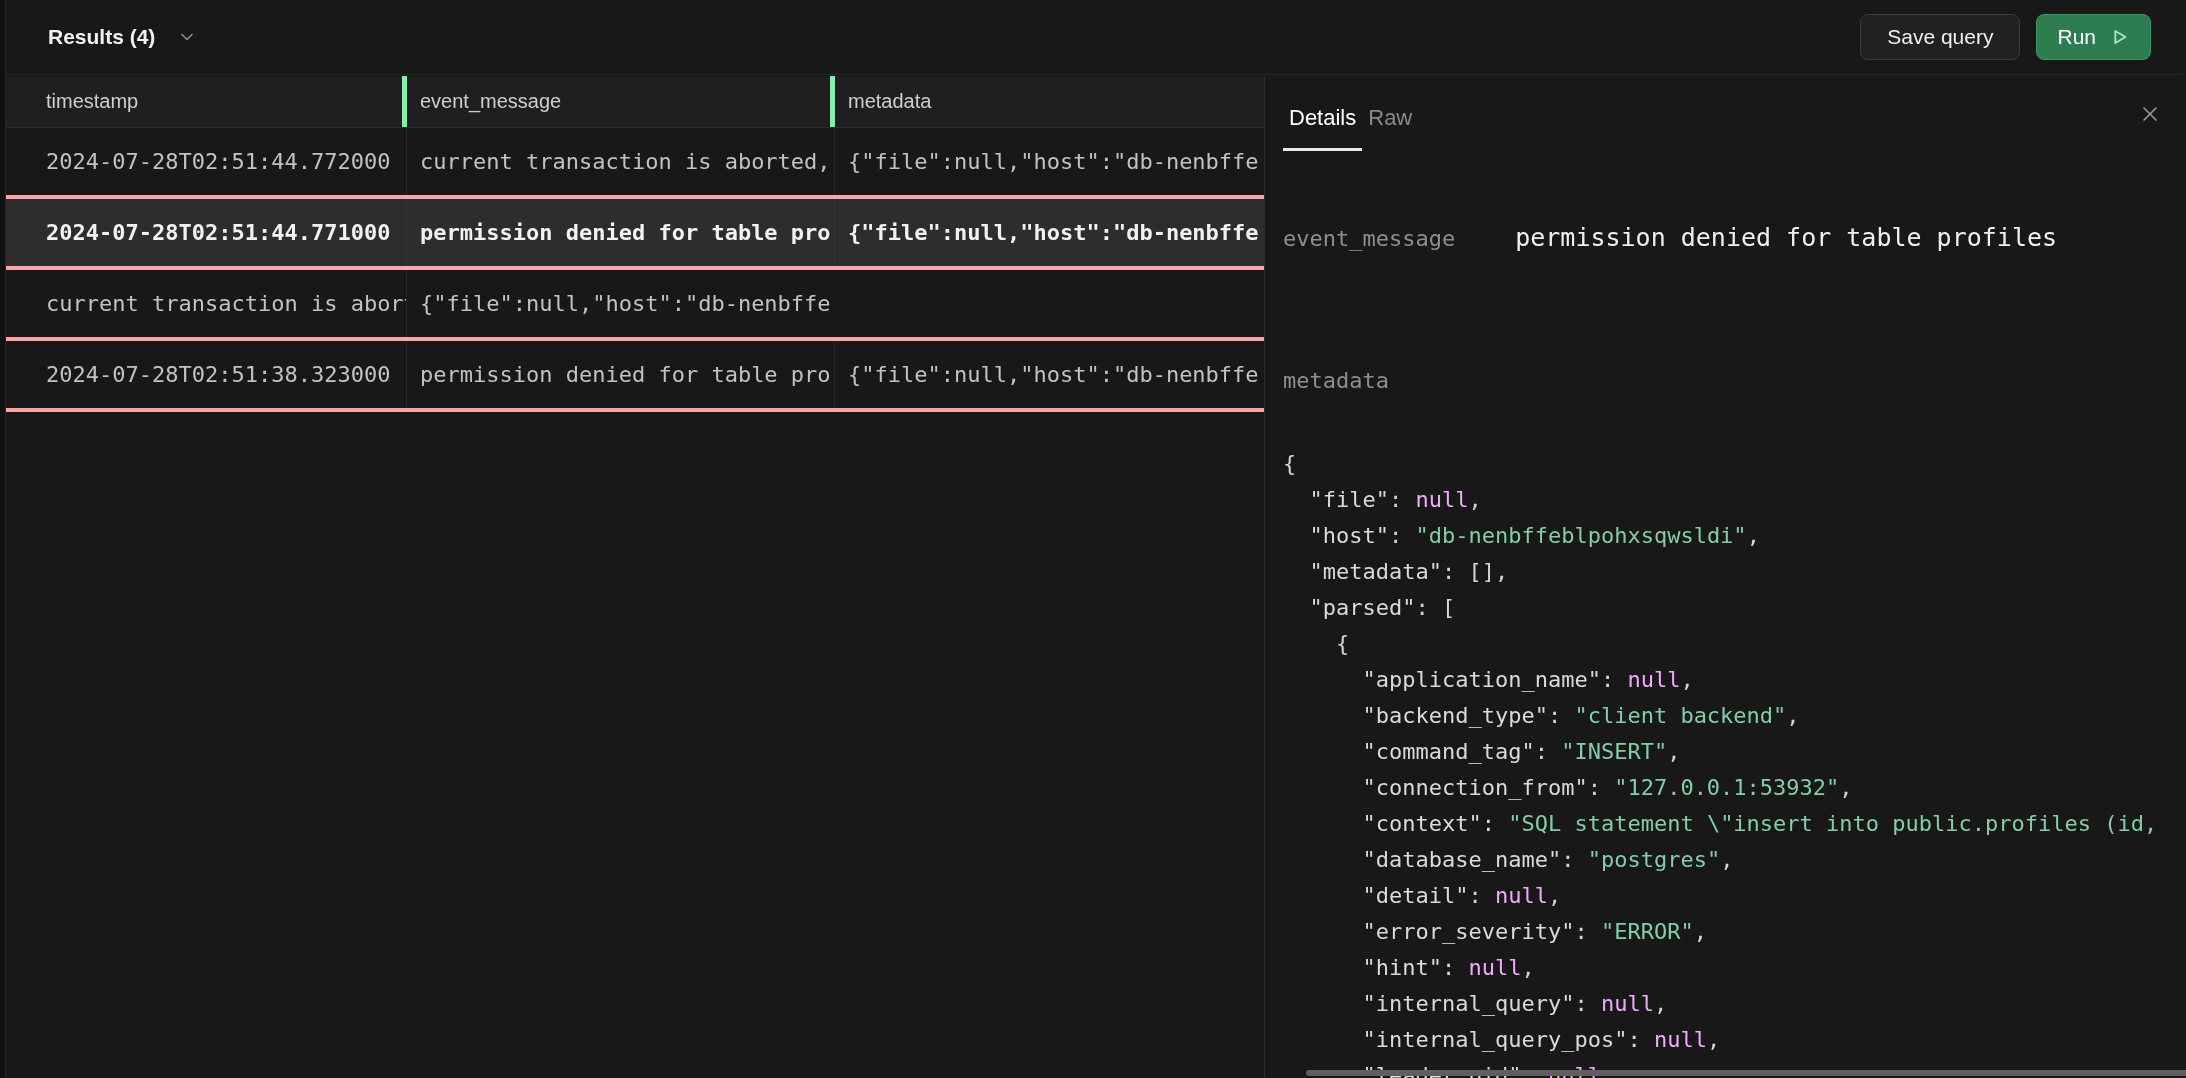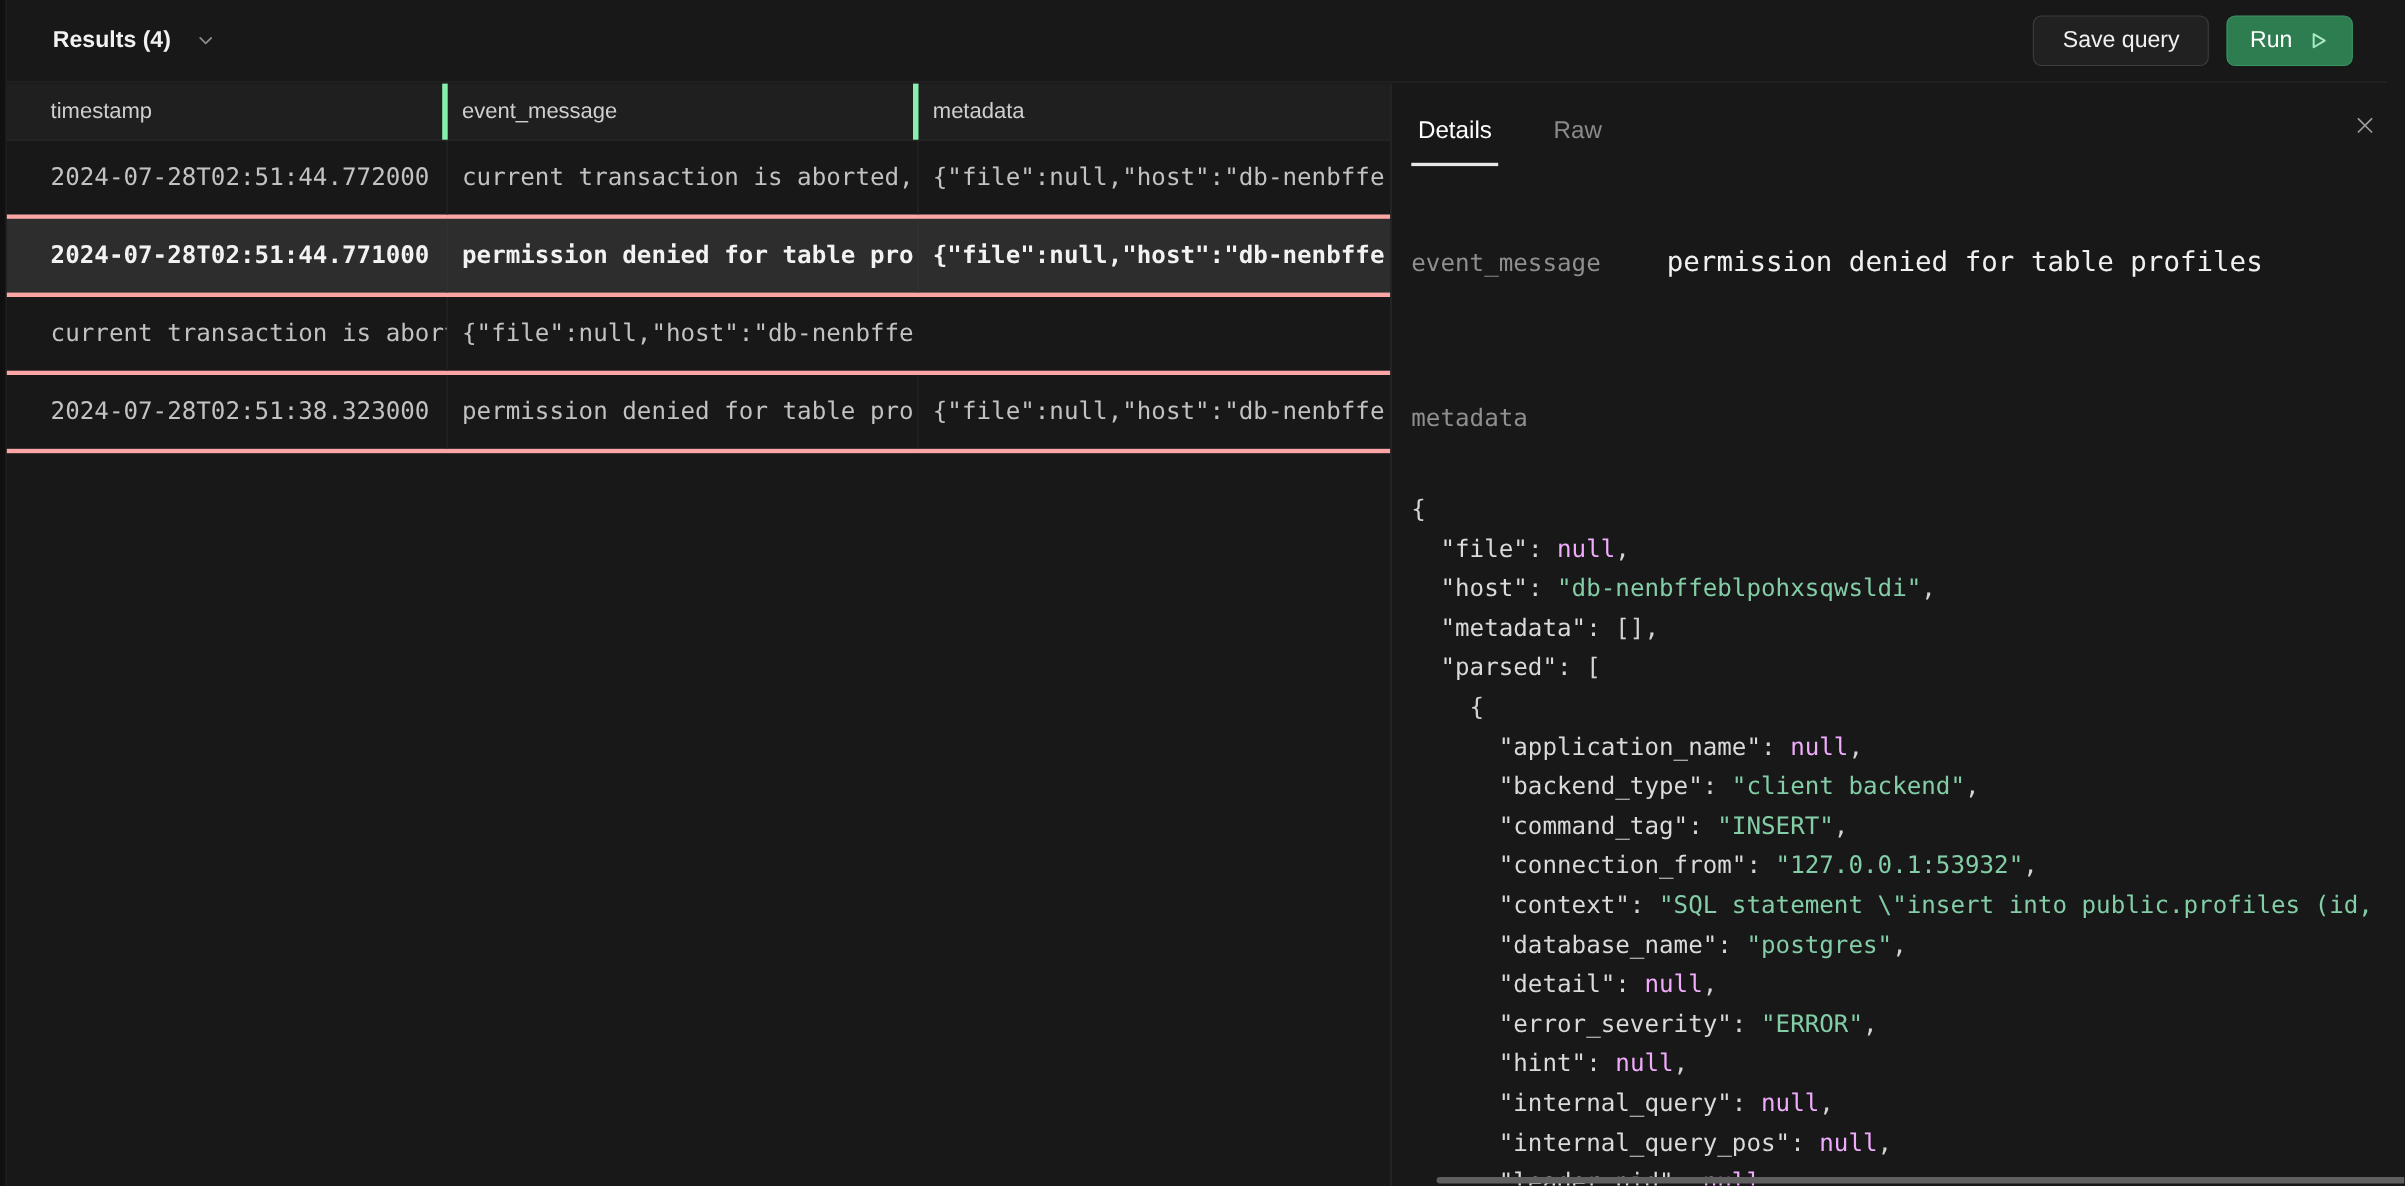--- a/index.html
+++ b/index.html
@@ -13,21 +13,21 @@
   .app { position:absolute; inset:0; }
 
   
   .left-gutter {
     position:absolute; left:0; top:0; bottom:0; width:6px;
     background:#101010; border-right:1px solid #262626; z-index:5;
   }
 
   
   .topbar {
-    position:absolute; left:0; top:0; right:16px; height:75px;
+    position:absolute; left:0; top:0; right:4px; height:75px;
     background:#181818; border-bottom:1px solid #272727;
     display:flex; align-items:center; justify-content:space-between;
     padding:0 31px 0 48px; z-index:4;
   }
   .results-toggle {
     display:flex; align-items:center; gap:22px;
     background:transparent; border:none; cursor:pointer;
     color:#f2f2f2; font-family:"Liberation Sans", sans-serif;
     font-size:21px; font-weight:600;
   }
@@ -75,21 +75,21 @@
   .td:last-child { border-right:none; }
   .tr.selected { background:#2d2d2d; }
   .tr.selected .td { color:#f2f2f2; font-weight:bold; border-right-color:#343434; }
 
   
   .details-panel {
     position:absolute; left:1264px; top:76px; right:0; bottom:0;
     background:#181818; border-left:1px solid #2e2e2e; overflow:hidden;
   }
   .tabbar {
-    height:75px; display:flex; align-items:stretch; gap:44px;
+    height:75px; display:flex; align-items:stretch; 
     padding:12px 0 0 18px; position:relative;
   }
   .tab {
     background:transparent; border:none; cursor:pointer;
     font-family:"Liberation Sans", sans-serif; font-size:22px;
     color:#8a8a8a; padding:0 6px; border-bottom:3px solid transparent;
   }
   .tab.active { color:#ffffff; border-bottom-color:#e8e8e8; }
   .close-btn {
     position:absolute; right:24px; top:26px;

